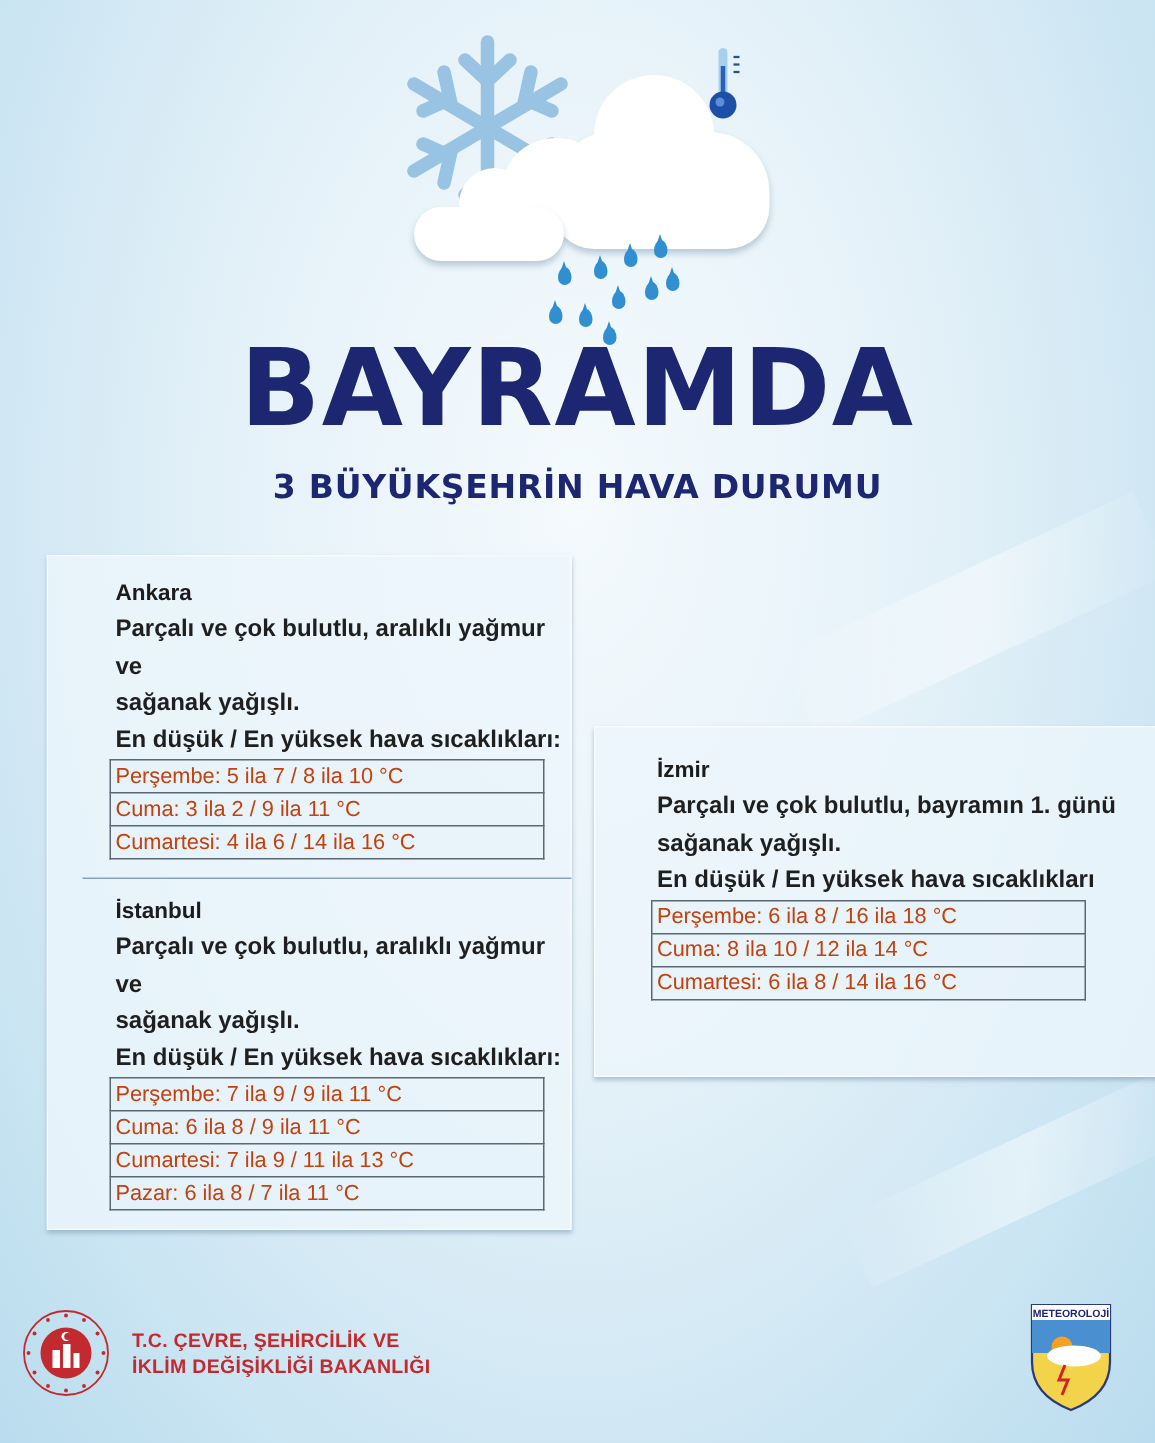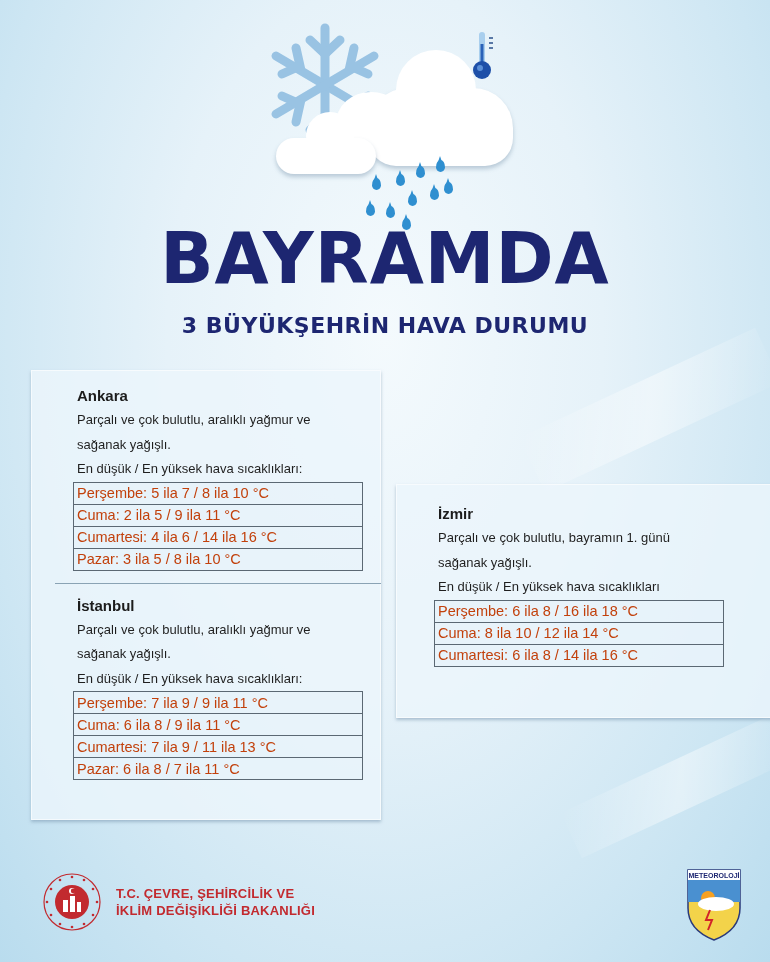--- a/index.html
+++ b/index.html
@@ -39,30 +39,30 @@
     
     .panel {
       position: absolute; background: rgba(236,245,251,0.82);
       box-shadow: 0 2px 3px rgba(120,150,175,0.55), 0 0 0 1px rgba(255,255,255,0.6) inset;
       padding-left: 24px;
     }
     .panel-left { left: 31px; top: 370px; width: 326px; height: 450px; }
     .panel-right { left: 396px; top: 484px; width: 370px; height: 234px; }
     .city { padding-left: 22px; }
     .city-name { font-weight: bold; font-size: 15px; line-height: 24px; }
-    .line { font-size: 13px; line-height: 24.5px; color: #1f1f1f; }
+    .line { font-size: 16px; line-height: 24.5px; color: #1f1f1f; font-weight: bold; }
     .temps { border-collapse: collapse; width: 290px; margin-left: -4px; }
     .temps td {
       border: 1.5px solid #5b6873; font-size: 14.5px; height: 21px; padding: 0 0 0 3px;
       color: #c2410c; background: rgba(230,241,249,0.5);
     }
     .divider { height: 1px; background: #8aa3b4; margin: 12px 0 10px 0; width: 326px; }
 
     
-    .ministry { position: absolute; left: 42px; top: 872px; display: flex; align-items: center; }
+    .ministry { position: absolute; left: 14px; top: 872px; display: flex; align-items: center; }
     .emblem { width: 60px; height: 60px; }
     .ministry-text { margin-left: 14px; color: #c22a2f; font-weight: bold; font-size: 13px; line-height: 17px; letter-spacing: 0.2px; }
     .meteo-logo { position: absolute; left: 686px; top: 868px; width: 56px; height: 74px; }
   </style>
 </head>
 <body>
 
 <div class="bg-streak" style="left:520px;top:380px;width:260px;height:60px;"></div>
 <div class="bg-streak" style="left:560px;top:760px;width:240px;height:50px;"></div>
 
@@ -113,27 +113,24 @@
     <div class="city-name">Ankara</div>
     <div class="line">Parçalı ve çok bulutlu, aralıklı yağmur ve</div>
     <div class="line">sağanak yağışlı.</div>
     <div class="line">En düşük / En yüksek hava sıcaklıkları:</div>
     <table class="temps">
       <tbody>
           <tr>
             <td>Perşembe: 5 ila 7 / 8 ila 10 °C</td>
           </tr>
       <tr>
-            <td>Cuma: 2 ila 5 / 9 ila 11 °C</td>
+            <td>Cuma: 3 ila 2 / 9 ila 11 °C</td>
           </tr>
       <tr>
             <td>Cumartesi: 4 ila 6 / 14 ila 16 °C</td>
-          </tr>
-      <tr>
-            <td>Pazar: 3 ila 5 / 8 ila 10 °C</td>
           </tr>
     </tbody>
       </table>
   </div>
   <div class="divider"></div>
   <div class="city">
     <div class="city-name">İstanbul</div>
     <div class="line">Parçalı ve çok bulutlu, aralıklı yağmur ve</div>
     <div class="line">sağanak yağışlı.</div>
     <div class="line">En düşük / En yüksek hava sıcaklıkları:</div>

